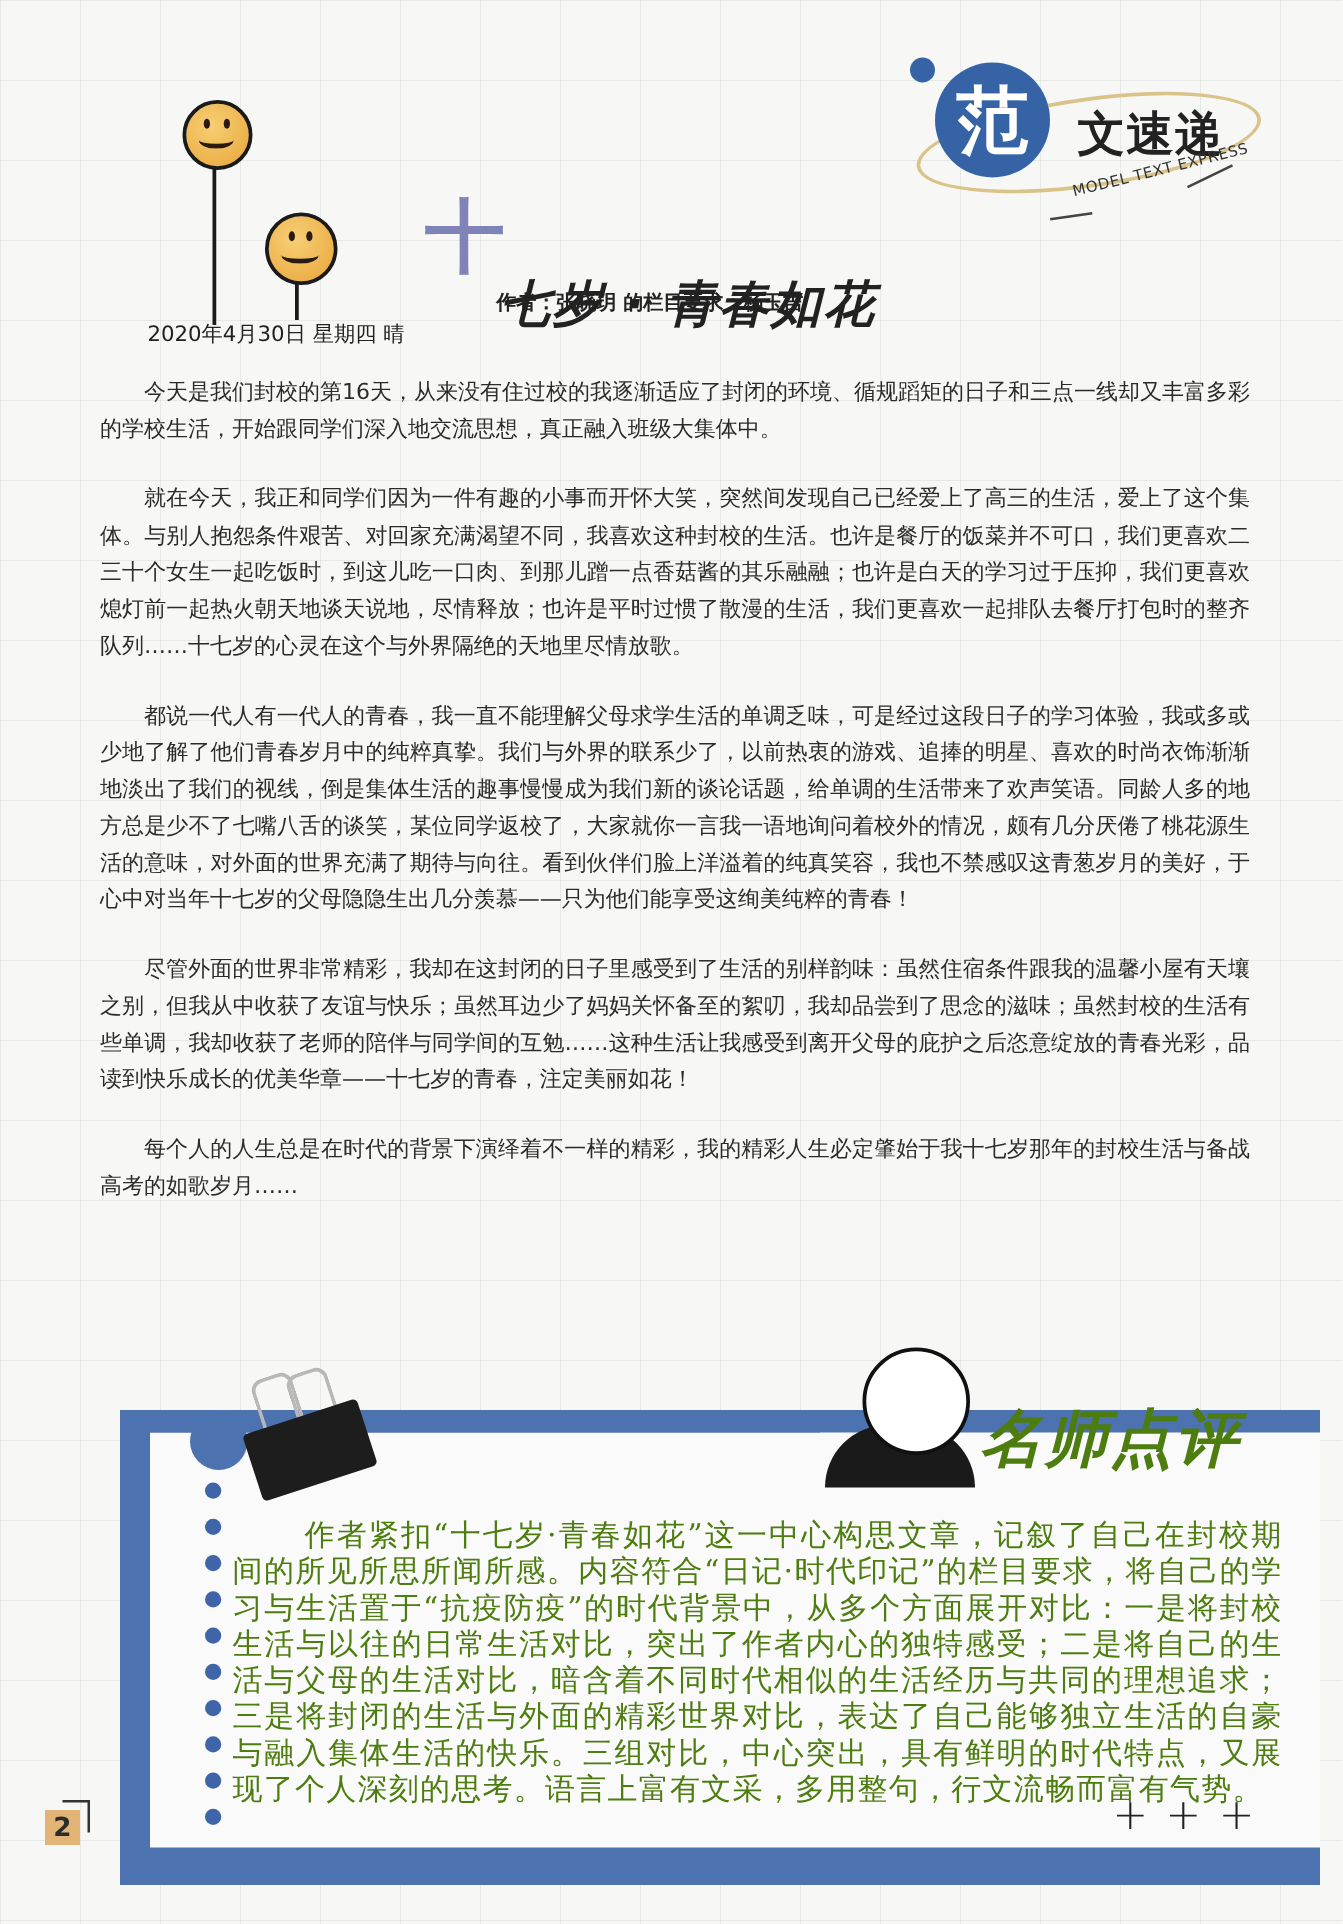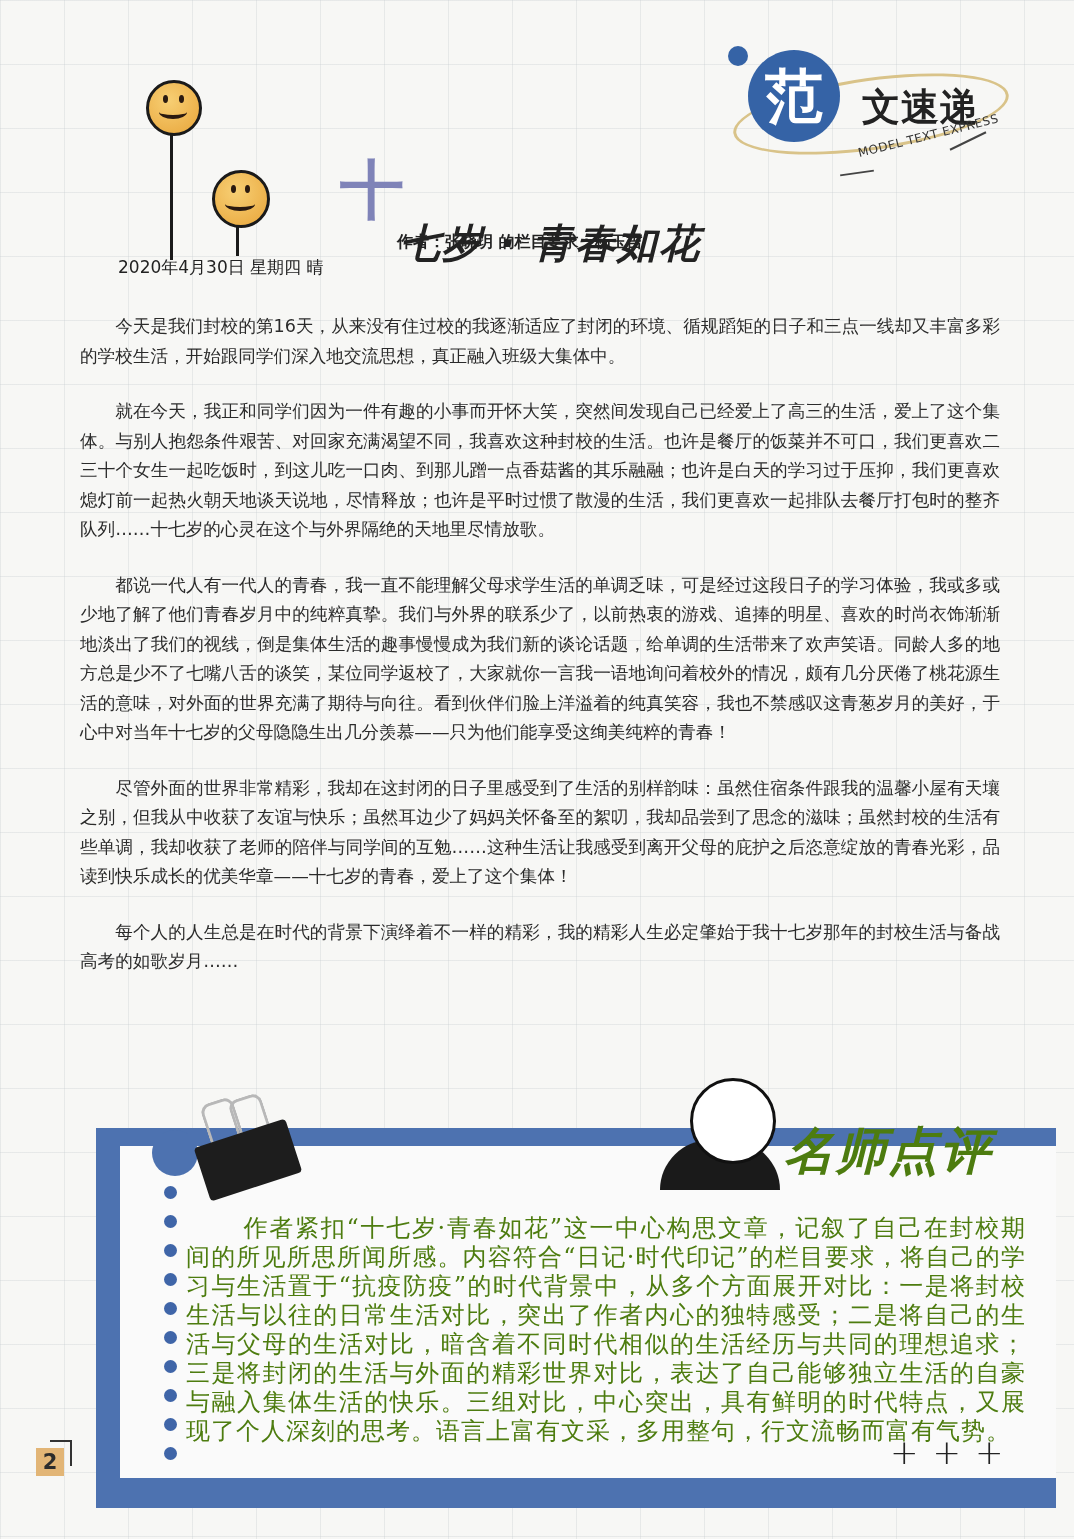--- a/index.html
+++ b/index.html
@@ -33,21 +33,21 @@
   .smiley .mouth { position: absolute; border-bottom: 4px solid #2a1a10; border-radius: 0 0 50% 50%; }
 
   
   .title-ten { left: 340px; top: 158px; font-size: 64px; font-weight: bold; color: #7f83b8; line-height: 64px; }
   .title { left: 400px; top: 172px; font-size: 40px; font-weight: bold; font-style: italic; color: #222; letter-spacing: 2px; margin-top: 44px; }
   .byline { left: 397px; top: 232px; font-size: 16px; font-weight: bold; color: #222; }
   .date { left: 118px; top: 256px; font-size: 17px; color: #222; }
 
   
   .body-text { left: 80px; top: 296px; width: 920px; font-size: 17.6px; line-height: 29.5px; color: #2b2b2b; }
-  .body-text p { margin: 16px 0 26px 0; text-indent: 2em; text-align: justify; }
+  .body-text p { margin: 4px 0 26px 0; text-indent: 2em; text-align: justify; }
 
   
   .review-frame { left: 96px; top: 1128px; width: 960px; height: 380px; background: #4d72b0; }
   .review-inner { left: 120px; top: 1146px; width: 936px; height: 332px; background: #fafafa; }
   .notch { left: 152px; top: 1130px; width: 46px; height: 46px; border-radius: 50%; background: #4d72b0; }
   .band { left: 96px; top: 1128px; width: 560px; height: 18px; background: #4d72b0; }
   .dot { width: 13px; height: 13px; border-radius: 50%; background: #3f65a8; left: 164px; }
   .clip { left: 200px; top: 1132px; width: 96px; height: 56px; background: #1d1d1d; transform: rotate(-18deg); border-radius: 4px; }
   .clip-wire { border: 3px solid #b8b8b8; border-bottom: none; border-radius: 10px 10px 0 0; width: 28px; height: 36px; transform: rotate(-18deg); }
   .review-title { left: 784px; top: 1118px; font-size: 50px; font-weight: bold; font-style: italic; color: #4d7c0f; letter-spacing: 2px; }
@@ -87,21 +87,21 @@
 
 <div class="abs title-ten">十</div>
 <div class="abs title">七岁 · 青春如花</div>
 <div class="abs byline">作者：张晓玥   的栏目要求：杨玉吉</div>
 <div class="abs date">2020年4月30日  星期四  晴</div>
 
 <div class="abs body-text">
   <p>今天是我们封校的第16天，从来没有住过校的我逐渐适应了封闭的环境、循规蹈矩的日子和三点一线却又丰富多彩的学校生活，开始跟同学们深入地交流思想，真正融入班级大集体中。</p>
   <p>就在今天，我正和同学们因为一件有趣的小事而开怀大笑，突然间发现自己已经爱上了高三的生活，爱上了这个集体。与别人抱怨条件艰苦、对回家充满渴望不同，我喜欢这种封校的生活。也许是餐厅的饭菜并不可口，我们更喜欢二三十个女生一起吃饭时，到这儿吃一口肉、到那儿蹭一点香菇酱的其乐融融；也许是白天的学习过于压抑，我们更喜欢熄灯前一起热火朝天地谈天说地，尽情释放；也许是平时过惯了散漫的生活，我们更喜欢一起排队去餐厅打包时的整齐队列……十七岁的心灵在这个与外界隔绝的天地里尽情放歌。</p>
   <p>都说一代人有一代人的青春，我一直不能理解父母求学生活的单调乏味，可是经过这段日子的学习体验，我或多或少地了解了他们青春岁月中的纯粹真挚。我们与外界的联系少了，以前热衷的游戏、追捧的明星、喜欢的时尚衣饰渐渐地淡出了我们的视线，倒是集体生活的趣事慢慢成为我们新的谈论话题，给单调的生活带来了欢声笑语。同龄人多的地方总是少不了七嘴八舌的谈笑，某位同学返校了，大家就你一言我一语地询问着校外的情况，颇有几分厌倦了桃花源生活的意味，对外面的世界充满了期待与向往。看到伙伴们脸上洋溢着的纯真笑容，我也不禁感叹这青葱岁月的美好，于心中对当年十七岁的父母隐隐生出几分羡慕——只为他们能享受这绚美纯粹的青春！</p>
-  <p>尽管外面的世界非常精彩，我却在这封闭的日子里感受到了生活的别样韵味：虽然住宿条件跟我的温馨小屋有天壤之别，但我从中收获了友谊与快乐；虽然耳边少了妈妈关怀备至的絮叨，我却品尝到了思念的滋味；虽然封校的生活有些单调，我却收获了老师的陪伴与同学间的互勉……这种生活让我感受到离开父母的庇护之后恣意绽放的青春光彩，品读到快乐成长的优美华章——十七岁的青春，爱上了这个集体！</p>
+  <p>尽管外面的世界非常精彩，我却在这封闭的日子里感受到了生活的别样韵味：虽然住宿条件跟我的温馨小屋有天壤之别，但我从中收获了友谊与快乐；虽然耳边少了妈妈关怀备至的絮叨，我却品尝到了思念的滋味；虽然封校的生活有些单调，我却收获了老师的陪伴与同学间的互勉……这种生活让我感受到离开父母的庇护之后恣意绽放的青春光彩，品读到快乐成长的优美华章——十七岁的青春，注定美丽如花！</p>
   <p>每个人的人生总是在时代的背景下演绎着不一样的精彩，我的精彩人生必定肇始于我十七岁那年的封校生活与备战高考的如歌岁月……</p>
 </div>
 
 <div class="abs review-frame"></div>
 <div class="abs review-inner"></div>
 <div class="abs band"></div>
 <div class="abs notch"></div>
 
 <div class="abs dot" style="top:1186px;"></div>
 <div class="abs dot" style="top:1215px;"></div>

